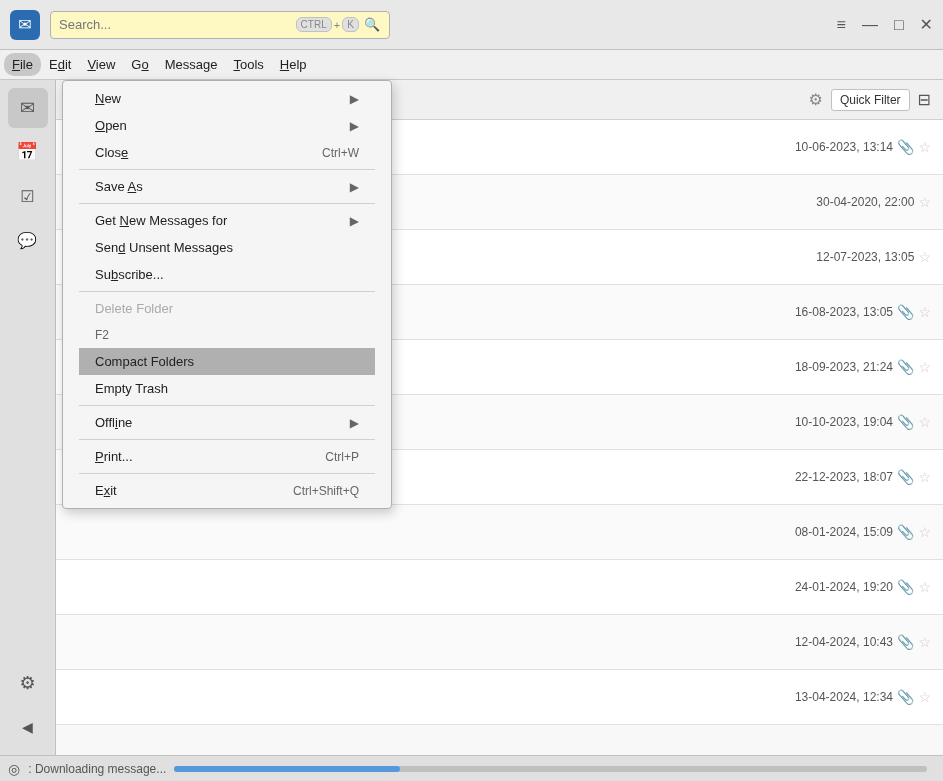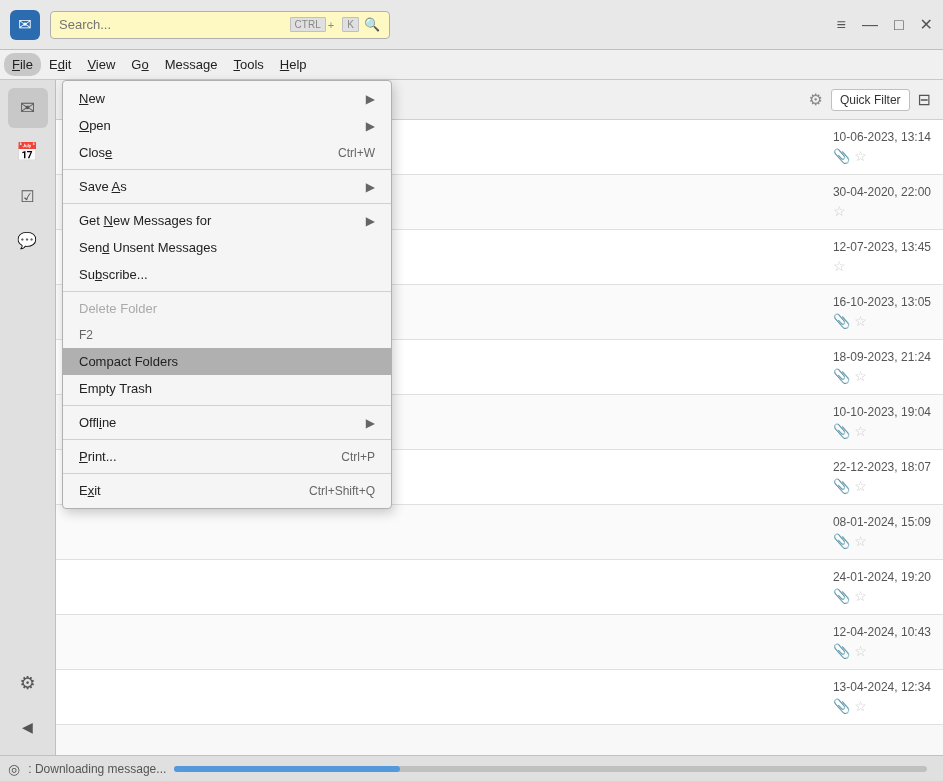--- a/index.html
+++ b/index.html
@@ -58,24 +58,23 @@
     .search-shortcut {
       font-size: 11px;
       color: #888;
       display: flex;
       align-items: center;
       gap: 2px;
     }
     .search-shortcut .key {
       background: #e0e0e0;
       border: 1px solid #c0c0c0;
-      border-radius: 1px;
+      border-radius: 6px;
       padding: 1px 4px;
       font-size: 10px;
-      margin-left: 6px;
     }
     .titlebar-spacer { flex: 1; }
     .titlebar-controls {
       display: flex;
       align-items: center;
       gap: 16px;
     }
     .titlebar-controls span {
       cursor: pointer;
       color: #555;
@@ -200,38 +199,37 @@
       border-bottom: 1px solid #e0e0e0;
       display: flex;
       align-items: center;
       padding: 0 12px;
       background: white;
     }
     .email-item:nth-child(even) { background: #fafafa; }
     .email-left { flex: 1; }
     .email-right {
       display: flex;
-      flex-direction: column;
-      align-items: flex-start;
+      align-items: center;
       gap: 4px;
     }
     .email-date { font-size: 12px; color: #555; }
     .email-icons { display: flex; gap: 4px; color: #aaa; font-size: 14px; }
     .email-icons .star { color: #ccc; }
     .dropdown-menu {
       position: absolute;
       top: 80px;
       left: 62px;
       width: 330px;
       background: #f5f5f5;
       border: 1px solid #b0b0b0;
       border-radius: 4px;
       box-shadow: 2px 4px 12px rgba(0,0,0,0.2);
       z-index: 200;
-      padding: 4px 0;
+      padding: 4px 16px;
     }
     .menu-item {
       display: flex;
       align-items: center;
       padding: 6px 16px;
       cursor: pointer;
       color: #222;
       font-size: 13px;
       gap: 0;
     }
@@ -352,30 +350,30 @@
         <div class="email-right">
           <span class="email-date">30-04-2020, 22:00</span>
           <div class="email-icons">
             <span class="star">☆</span>
           </div>
         </div>
       </div>
       <div class="email-item">
         <div class="email-left"></div>
         <div class="email-right">
-          <span class="email-date">12-07-2023, 13:45</span>
-          <div class="email-icons">
-            <span class="star">☆</span>
-          </div>
-        </div>
-      </div>
-      <div class="email-item">
-        <div class="email-left"></div>
-        <div class="email-right">
-          <span class="email-date">16-10-2023, 13:05</span>
+          <span class="email-date">12-07-2023, 13:05</span>
+          <div class="email-icons">
+            <span class="star">☆</span>
+          </div>
+        </div>
+      </div>
+      <div class="email-item">
+        <div class="email-left"></div>
+        <div class="email-right">
+          <span class="email-date">16-08-2023, 13:05</span>
           <div class="email-icons">
             <span>📎</span>
             <span class="star">☆</span>
           </div>
         </div>
       </div>
       <div class="email-item">
         <div class="email-left"></div>
         <div class="email-right">
           <span class="email-date">18-09-2023, 21:24</span>

